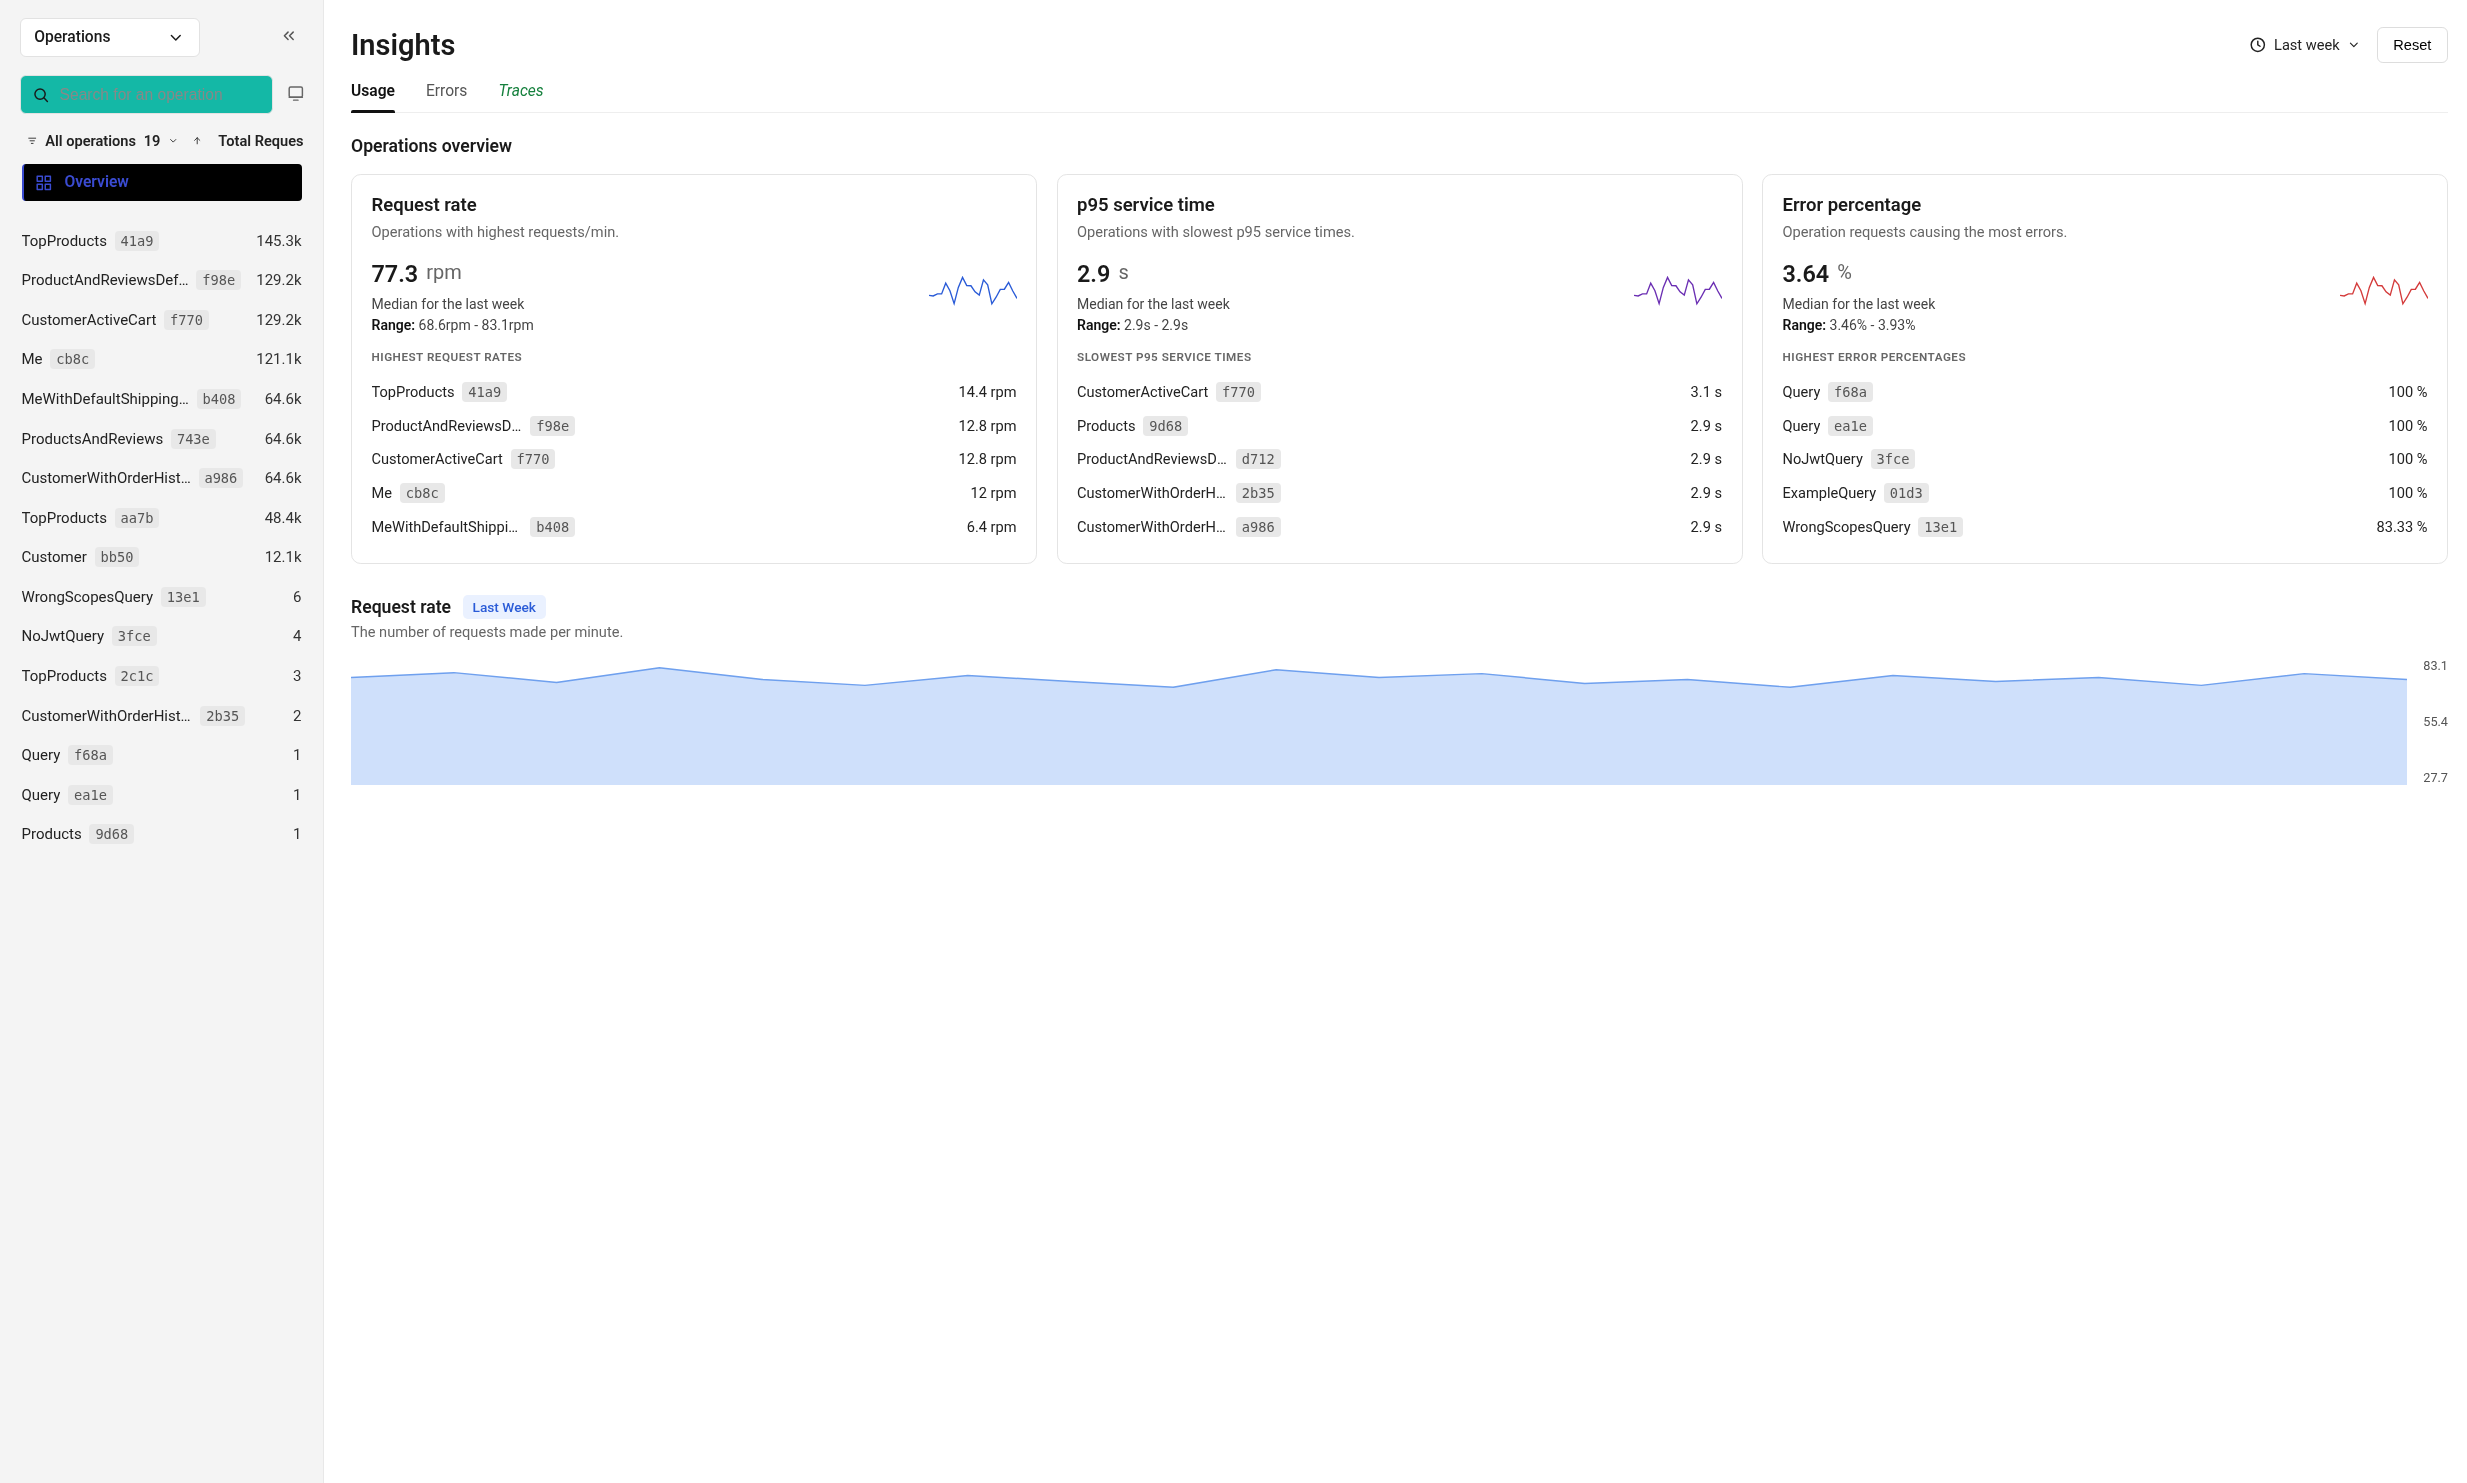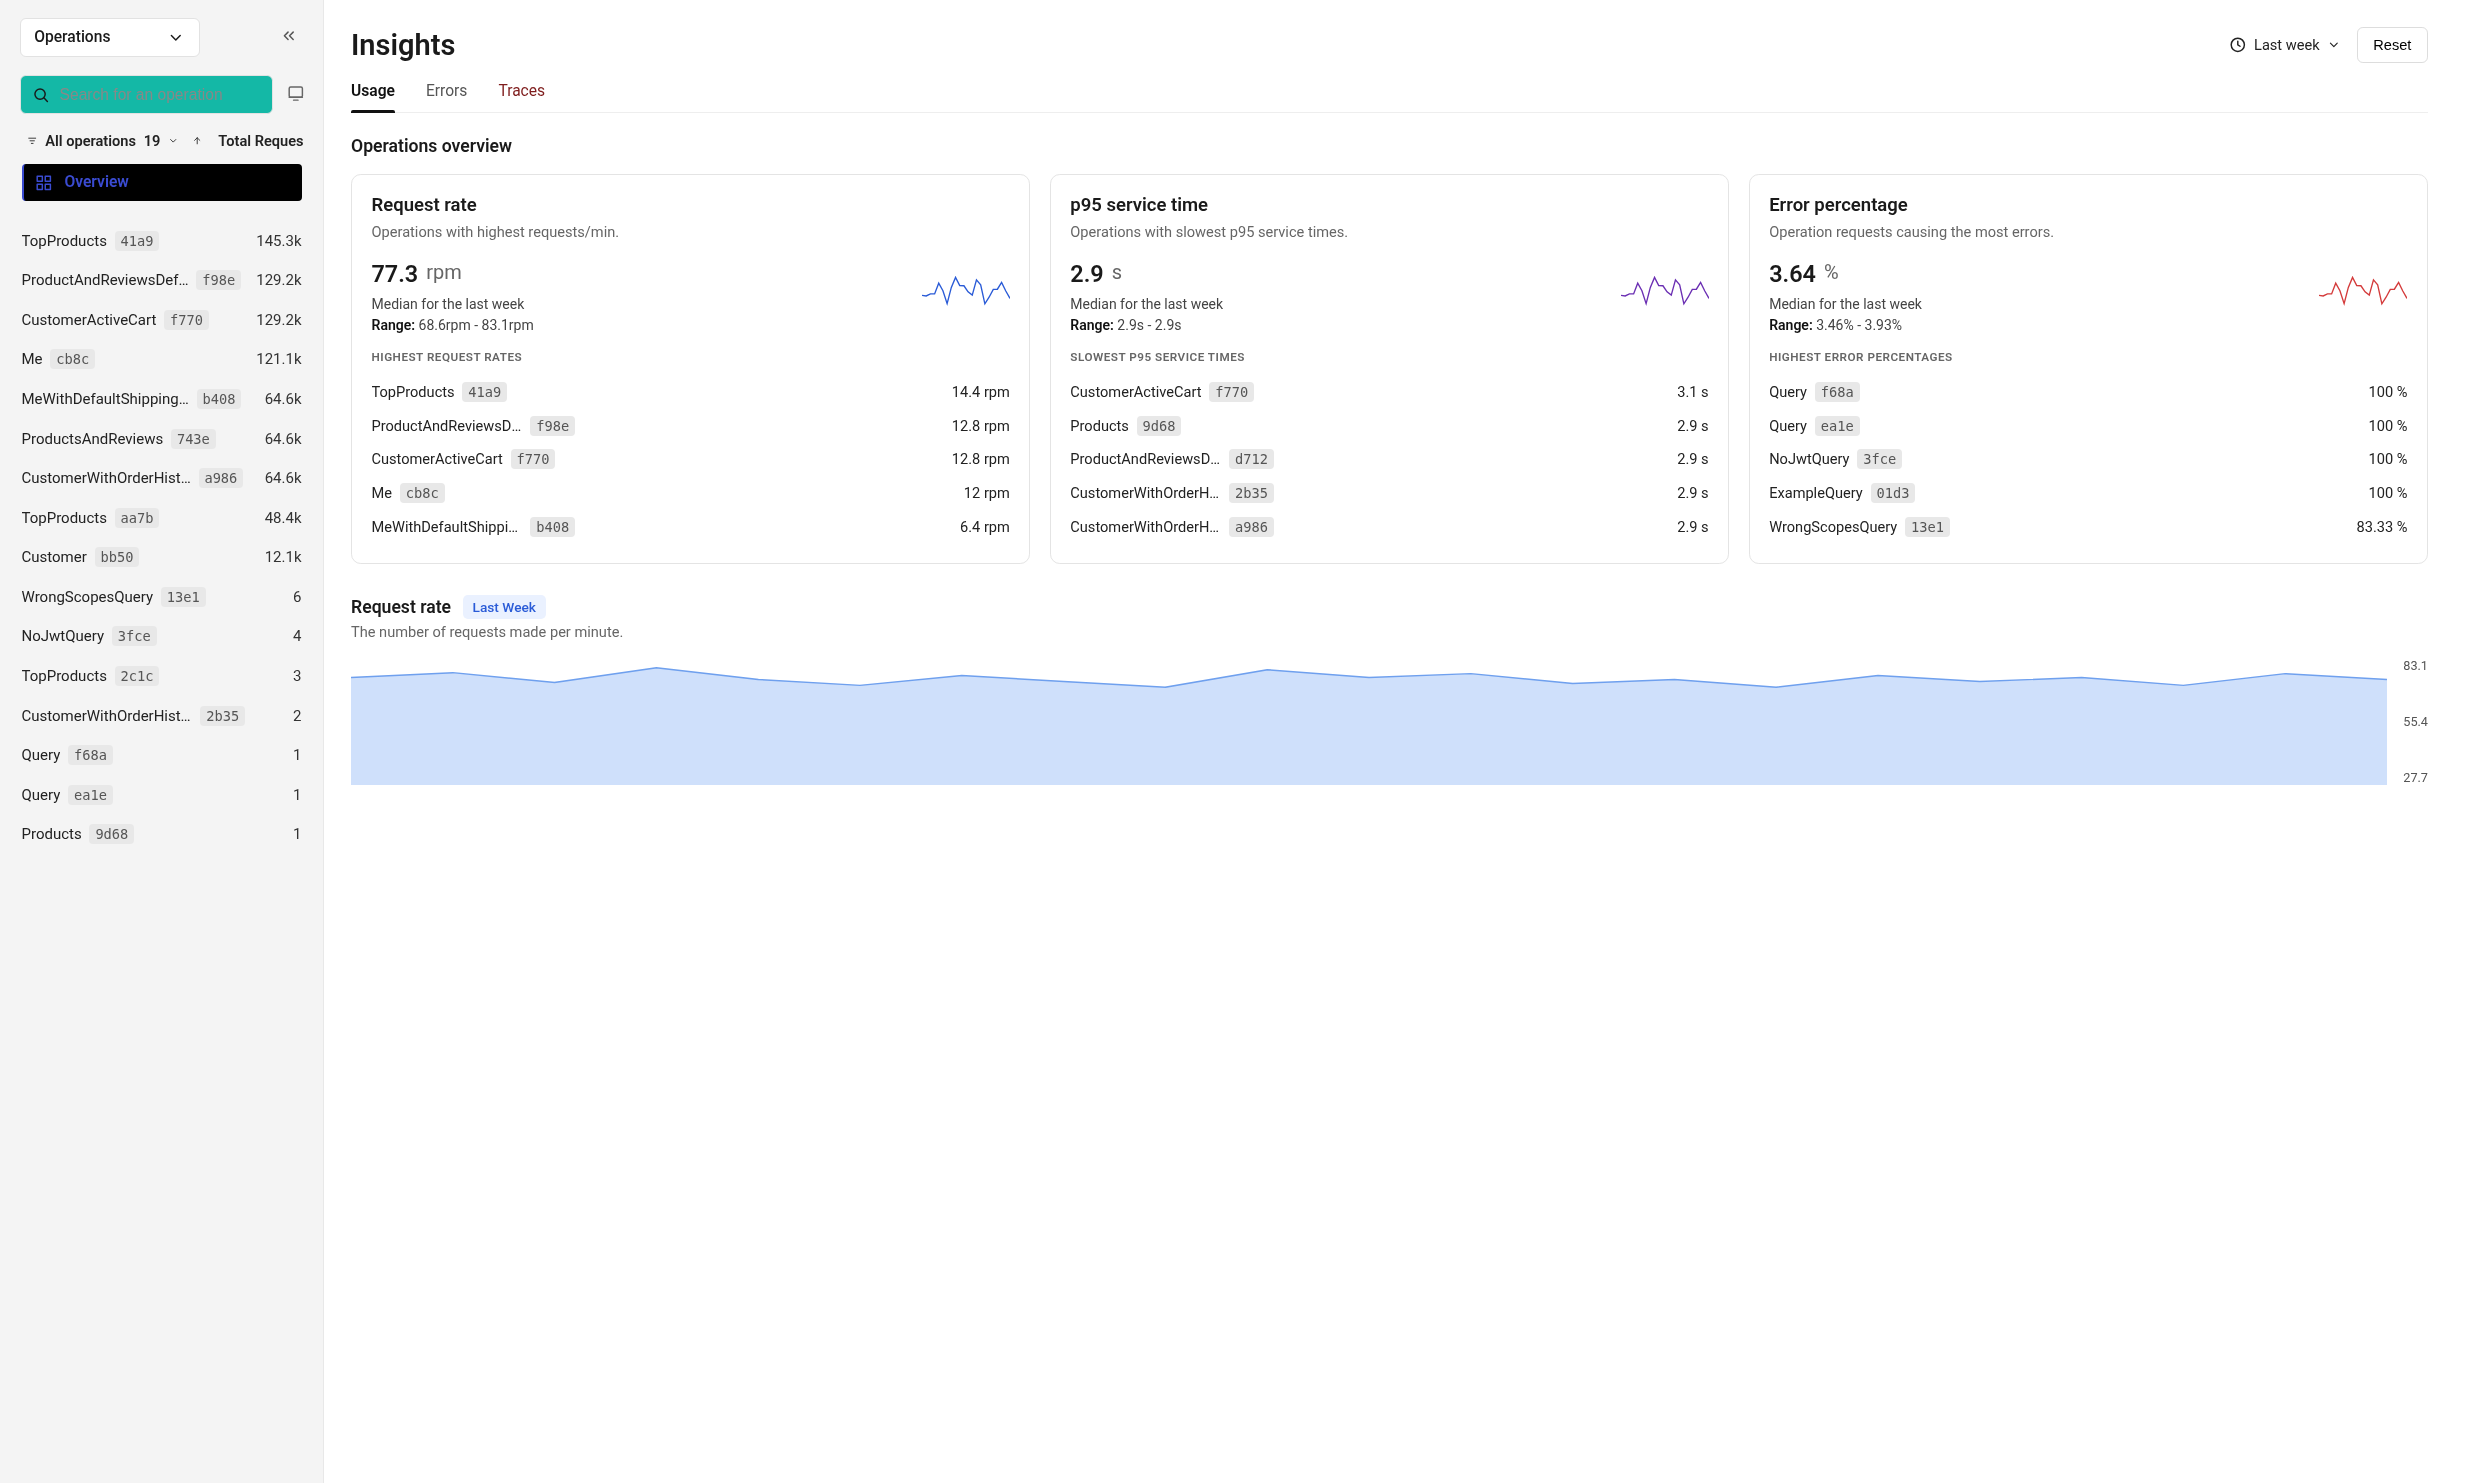--- a/index.html
+++ b/index.html
@@ -72,37 +72,37 @@
 }
 .op-item .left { display: flex; align-items: center; gap: 7.8px; min-width: 0; }
 .op-name { font-size: 15px; color: #222; white-space: nowrap; overflow: hidden; text-overflow: ellipsis; max-width: 171px; }
 .hash {
   font-family: ui-monospace, "SF Mono", Menlo, Consolas, monospace;
   font-size: 13.7px; background: #e8e8e8; color: #555;
   padding: 2px 5.9px; border-radius: 3.9px;
 }
 .op-val { font-size: 15px; color: #333; }
 
-.main { flex: 1; padding: 27px 39px 0 27px; overflow-y: auto; display: flex; flex-direction: column; }
+.main { flex: 1; padding: 27px 19px 0 27px; overflow-y: auto; display: flex; flex-direction: column; }
 .main-header { display: flex; align-items: center; justify-content: space-between; margin-bottom: 7.8px; }
 .page-title { font-size: 29px; font-weight: 600; }
 .header-actions { display: flex; align-items: center; gap: 15.6px; }
 .time-picker { display: flex; align-items: center; gap: 7.8px; font-size: 14.6px; color: #222; cursor: pointer; }
 .reset-btn {
   border: 1px solid #ddd; background: #fff; border-radius: 5.9px;
   padding: 8.8px 15.6px; font-size: 14.6px; cursor: pointer;
 }
 .tabs { display: flex; gap: 31px; border-bottom: 1px solid #eee; margin-bottom: 23.4px; }
 .tab { padding: 11.7px 0; font-size: 15.6px; color: #555; cursor: pointer; position: relative; }
 .tab.active { color: #111; font-weight: 600; }
 .tab.active::after {
   content: ""; position: absolute; left: 0; right: 0; bottom: -1px;
   height: 2.9px; background: #111; border-radius: 2px 2px 0 0;
 }
-.tab.disabled { color: #7f1d1d; cursor: default; }
+.tab.disabled { color: #15803d; cursor: default; font-style: italic; }
 .section-title { font-size: 17.6px; font-weight: 600; margin-bottom: 17.6px; }
 .cards { display: grid; grid-template-columns: repeat(3, 1fr); gap: 19.5px; margin-bottom: 31px; }
 .card {
   border: 1px solid #e4e4e4; border-radius: 9.8px; padding: 19.5px;
   display: flex; flex-direction: column;
 }
 .card-title { font-size: 18.5px; font-weight: 600; margin-bottom: 5.9px; }
 .card-sub { font-size: 14.6px; color: #666; margin-bottom: 17.6px; line-height: 1.4; }
 .metric-row { display: flex; justify-content: space-between; align-items: flex-start; gap: 11.7px; margin-bottom: 13.7px; }
 .metric-left { flex: 1; }

